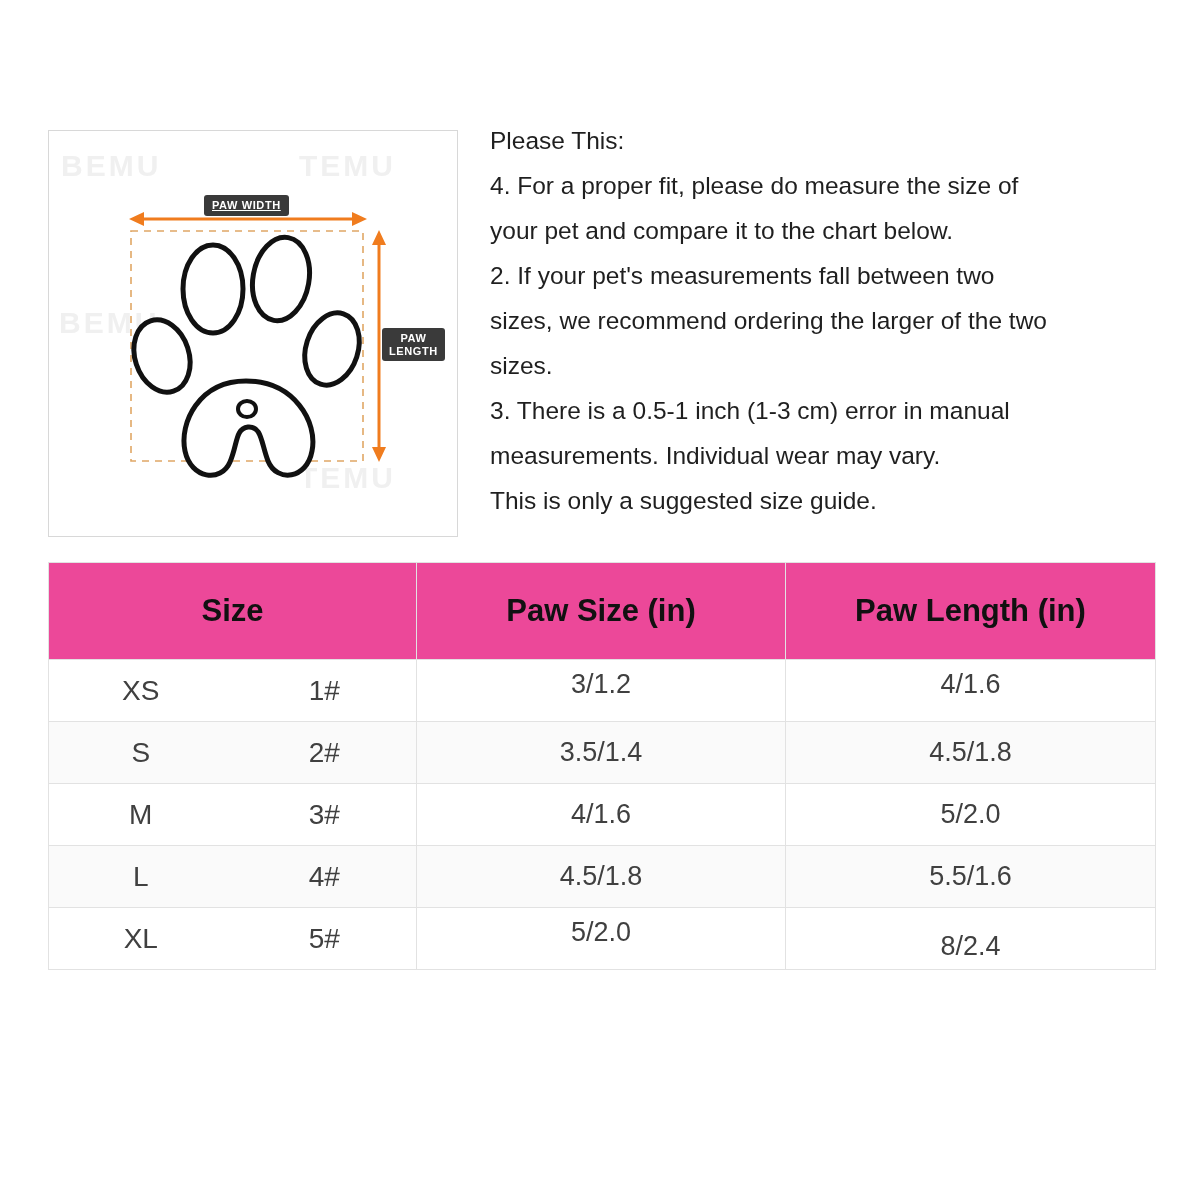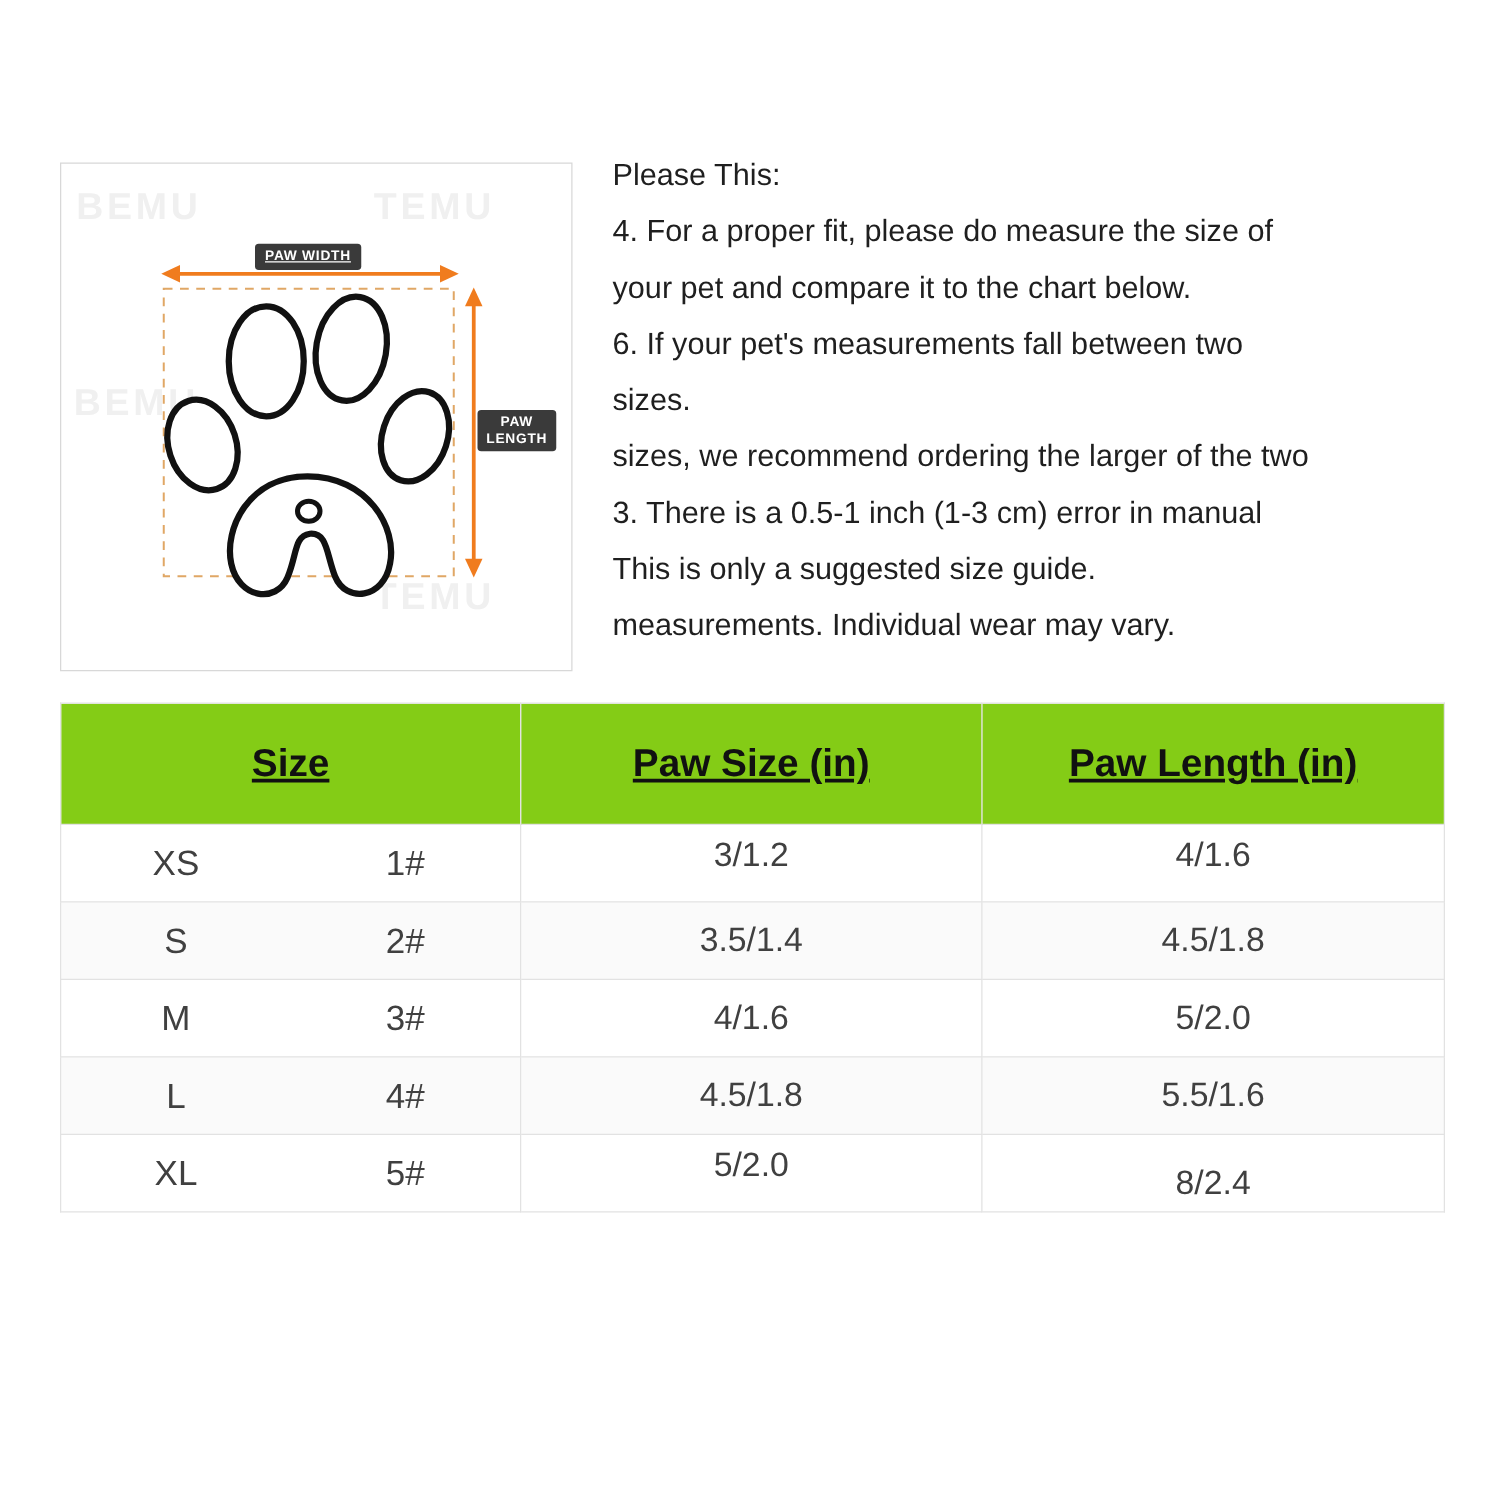--- a/index.html
+++ b/index.html
@@ -116,22 +116,21 @@
     border: 1px solid #e2e2e2;
     text-align: center;
     font-family: "Liberation Sans", sans-serif;
   }
   .size-table thead th {
     font-size: 31px;
     font-weight: bold;
     color: #111;
     height: 96px;
     padding: 0;
-    background: #84cc16;
-    text-decoration: underline;
+    background: #ec4899;
   }
   .size-table tbody td {
     font-size: 27px;
     color: #404040;
     height: 61px;
     padding: 0;
     background: #ffffff;
   }
   .size-table tbody tr:nth-child(even) td {
     background: #fafafa;
@@ -205,26 +204,26 @@
       <div class="tag tag-length">
         <span>PAW</span><br>
         <span>LENGTH</span>
       </div>
     </div>
 
     <div class="notes">
       <p>Please This:</p>
       <p>4. For a proper fit, please do measure the size of</p>
       <p>your pet and compare it to the chart below.</p>
-      <p>6. If your pet's measurements fall between two</p>
+      <p>2. If your pet's measurements fall between two</p>
+      <p>sizes, we recommend ordering the larger of the two</p>
       <p>sizes.</p>
-      <p>sizes, we recommend ordering the larger of the two</p>
       <p>3. There is a 0.5-1 inch (1-3 cm) error in manual</p>
+      <p>measurements. Individual wear may vary.</p>
       <p>This is only a suggested size guide.</p>
-      <p>measurements. Individual wear may vary.</p>
     </div>
   </div>
 
   <table class="size-table">
     <thead>
       <tr>
         <th class="col-size">Size</th>
         <th class="col-w">Paw Size (in)</th>
         <th class="col-l">Paw Length (in)</th>
       </tr>

